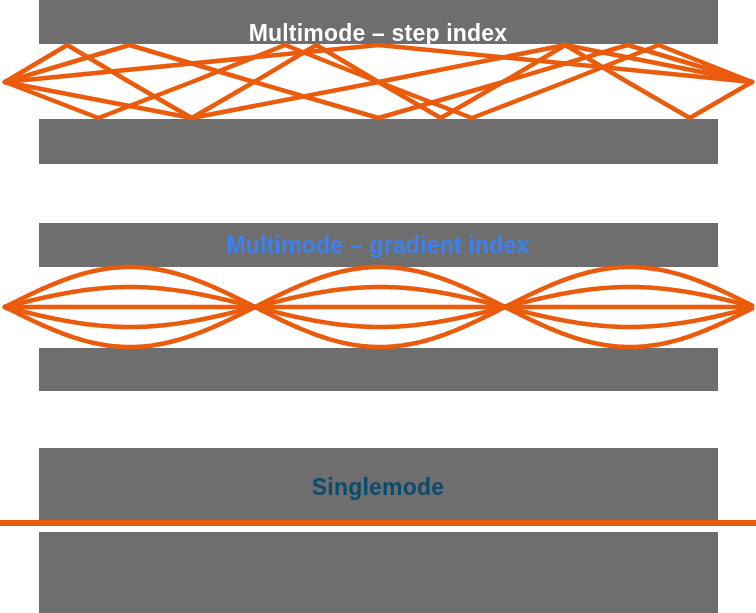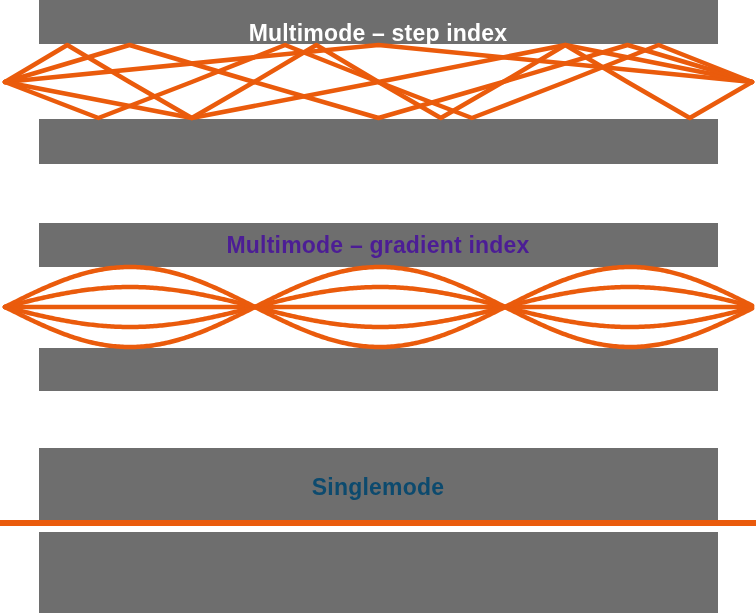--- a/index.html
+++ b/index.html
@@ -61,21 +61,21 @@
         <path d="M 5 82 L 191.8 118.0 L 378.5 82 L 565.3 45.0 L 752.0 82" fill="none" stroke="#ea5b0c" stroke-width="4.5" stroke-linecap="round" stroke-linejoin="round"></path>
         <path d="M 5 82 L 129.5 45.0 L 254.0 82 L 378.5 118.0 L 503.0 82 L 627.5 45.0 L 752.0 82" fill="none" stroke="#ea5b0c" stroke-width="4.5" stroke-linecap="round" stroke-linejoin="round"></path>
         <path d="M 5 82 L 98.4 118.0 L 191.8 82 L 285.1 45.0 L 378.5 82 L 471.9 118.0 L 565.3 82 L 658.6 45.0 L 752.0 82" fill="none" stroke="#ea5b0c" stroke-width="4.5" stroke-linecap="round" stroke-linejoin="round"></path>
         <path d="M 5 82 L 67.3 45.0 L 129.5 82 L 191.8 118.0 L 254.0 82 L 316.3 45.0 L 378.5 82 L 440.8 118.0 L 503.0 82 L 565.3 45.0 L 627.5 82 L 689.8 118.0 L 752.0 82" fill="none" stroke="#ea5b0c" stroke-width="4.5" stroke-linecap="round" stroke-linejoin="round"></path>
       </svg>
   </div>
 
   <div class="fiber-section" id="sec-1">
     <div class="cladding-bar" style="left: 39px; top: 223px; width: 679px; height: 44px; background: rgb(110, 110, 110);"></div>
     <div class="cladding-bar" style="left: 39px; top: 348px; width: 679px; height: 43px; background: rgb(110, 110, 110);"></div>
-    <div class="section-label" style="top: 234px; color: #4c1d95;">Multimode – gradient index</div>
+    <div class="section-label" style="top: 234px; color: #3b82f6;">Multimode – gradient index</div>
     <svg class="ray-svg" width="756" height="613">
         <path d="M 5 307 L 752 307" fill="none" stroke="#ea5b0c" stroke-width="4.5" stroke-linecap="round" stroke-linejoin="round"></path>
         <path d="M 5.00 307.00 L 6.87 307.47 L 8.73 307.94 L 10.60 308.41 L 12.47 308.87 L 14.34 309.34 L 16.20 309.81 L 18.07 310.27 L 19.94 310.73 L 21.81 311.19 L 23.68 311.65 L 25.54 312.11 L 27.41 312.56 L 29.28 313.01 L 31.15 313.45 L 33.01 313.90 L 34.88 314.33 L 36.75 314.77 L 38.62 315.20 L 40.48 315.63 L 42.35 316.05 L 44.22 316.46 L 46.09 316.87 L 47.95 317.28 L 49.82 317.68 L 51.69 318.07 L 53.55 318.46 L 55.42 318.84 L 57.29 319.22 L 59.16 319.58 L 61.02 319.95 L 62.89 320.30 L 64.76 320.65 L 66.63 320.99 L 68.50 321.32 L 70.36 321.64 L 72.23 321.96 L 74.10 322.26 L 75.97 322.56 L 77.83 322.85 L 79.70 323.14 L 81.57 323.41 L 83.44 323.67 L 85.30 323.93 L 87.17 324.17 L 89.04 324.41 L 90.91 324.63 L 92.77 324.85 L 94.64 325.06 L 96.51 325.25 L 98.38 325.44 L 100.24 325.62 L 102.11 325.78 L 103.98 325.94 L 105.85 326.09 L 107.71 326.22 L 109.58 326.35 L 111.45 326.46 L 113.31 326.56 L 115.18 326.65 L 117.05 326.74 L 118.92 326.81 L 120.78 326.87 L 122.65 326.91 L 124.52 326.95 L 126.39 326.98 L 128.25 327.00 L 130.12 327.00 L 131.99 326.99 L 133.86 326.98 L 135.72 326.95 L 137.59 326.91 L 139.46 326.86 L 141.33 326.80 L 143.19 326.73 L 145.06 326.64 L 146.93 326.55 L 148.80 326.44 L 150.66 326.33 L 152.53 326.20 L 154.40 326.07 L 156.27 325.92 L 158.13 325.76 L 160.00 325.60 L 161.87 325.42 L 163.74 325.23 L 165.60 325.03 L 167.47 324.82 L 169.34 324.61 L 171.21 324.38 L 173.08 324.14 L 174.94 323.89 L 176.81 323.64 L 178.68 323.37 L 180.54 323.10 L 182.41 322.82 L 184.28 322.52 L 186.15 322.22 L 188.01 321.92 L 189.88 321.60 L 191.75 321.27 L 193.62 320.94 L 195.49 320.60 L 197.35 320.25 L 199.22 319.90 L 201.09 319.54 L 202.96 319.17 L 204.82 318.79 L 206.69 318.41 L 208.56 318.02 L 210.43 317.63 L 212.29 317.23 L 214.16 316.82 L 216.03 316.41 L 217.89 315.99 L 219.76 315.57 L 221.63 315.14 L 223.50 314.71 L 225.36 314.28 L 227.23 313.84 L 229.10 313.40 L 230.97 312.95 L 232.84 312.50 L 234.70 312.05 L 236.57 311.59 L 238.44 311.13 L 240.31 310.67 L 242.17 310.21 L 244.04 309.75 L 245.91 309.28 L 247.78 308.81 L 249.64 308.35 L 251.51 307.88 L 253.38 307.41 L 255.25 306.94 L 257.11 306.47 L 258.98 306.00 L 260.85 305.53 L 262.71 305.06 L 264.58 304.60 L 266.45 304.13 L 268.32 303.67 L 270.19 303.21 L 272.05 302.75 L 273.92 302.29 L 275.79 301.83 L 277.65 301.38 L 279.52 300.93 L 281.39 300.49 L 283.26 300.05 L 285.13 299.61 L 286.99 299.17 L 288.86 298.74 L 290.73 298.32 L 292.60 297.90 L 294.46 297.48 L 296.33 297.07 L 298.20 296.67 L 300.06 296.27 L 301.93 295.88 L 303.80 295.49 L 305.67 295.11 L 307.54 294.73 L 309.40 294.37 L 311.27 294.01 L 313.14 293.65 L 315.00 293.31 L 316.87 292.97 L 318.74 292.64 L 320.61 292.32 L 322.47 292.00 L 324.34 291.70 L 326.21 291.40 L 328.08 291.11 L 329.94 290.83 L 331.81 290.56 L 333.68 290.29 L 335.55 290.04 L 337.42 289.80 L 339.28 289.56 L 341.15 289.34 L 343.02 289.12 L 344.88 288.92 L 346.75 288.72 L 348.62 288.53 L 350.49 288.36 L 352.36 288.19 L 354.22 288.04 L 356.09 287.90 L 357.96 287.76 L 359.82 287.64 L 361.69 287.53 L 363.56 287.43 L 365.43 287.33 L 367.30 287.25 L 369.16 287.19 L 371.03 287.13 L 372.90 287.08 L 374.76 287.04 L 376.63 287.02 L 378.50 287.00 L 380.37 287.00 L 382.24 287.01 L 384.10 287.03 L 385.97 287.06 L 387.84 287.10 L 389.70 287.15 L 391.57 287.21 L 393.44 287.28 L 395.31 287.37 L 397.18 287.46 L 399.04 287.57 L 400.91 287.69 L 402.78 287.81 L 404.65 287.95 L 406.51 288.10 L 408.38 288.26 L 410.25 288.43 L 412.12 288.61 L 413.98 288.80 L 415.85 289.00 L 417.72 289.20 L 419.59 289.42 L 421.45 289.65 L 423.32 289.89 L 425.19 290.14 L 427.05 290.40 L 428.92 290.66 L 430.79 290.94 L 432.66 291.22 L 434.52 291.51 L 436.39 291.82 L 438.26 292.12 L 440.13 292.44 L 441.99 292.77 L 443.86 293.10 L 445.73 293.44 L 447.60 293.79 L 449.46 294.15 L 451.33 294.51 L 453.20 294.88 L 455.07 295.26 L 456.94 295.64 L 458.80 296.03 L 460.67 296.43 L 462.54 296.83 L 464.40 297.23 L 466.27 297.65 L 468.14 298.06 L 470.01 298.49 L 471.88 298.91 L 473.74 299.34 L 475.61 299.78 L 477.48 300.22 L 479.35 300.66 L 481.21 301.11 L 483.08 301.56 L 484.95 302.01 L 486.81 302.47 L 488.68 302.93 L 490.55 303.39 L 492.42 303.85 L 494.29 304.32 L 496.15 304.78 L 498.02 305.25 L 499.89 305.72 L 501.76 306.18 L 503.62 306.65 L 505.49 307.12 L 507.36 307.59 L 509.23 308.06 L 511.09 308.53 L 512.96 309.00 L 514.83 309.46 L 516.70 309.93 L 518.56 310.39 L 520.43 310.85 L 522.30 311.31 L 524.16 311.77 L 526.03 312.22 L 527.90 312.68 L 529.77 313.12 L 531.63 313.57 L 533.50 314.01 L 535.37 314.45 L 537.24 314.88 L 539.11 315.31 L 540.97 315.74 L 542.84 316.16 L 544.71 316.57 L 546.57 316.98 L 548.44 317.38 L 550.31 317.78 L 552.18 318.17 L 554.04 318.56 L 555.91 318.94 L 557.78 319.31 L 559.65 319.68 L 561.51 320.04 L 563.38 320.39 L 565.25 320.74 L 567.12 321.07 L 568.99 321.40 L 570.85 321.73 L 572.72 322.04 L 574.59 322.34 L 576.46 322.64 L 578.32 322.93 L 580.19 323.21 L 582.06 323.48 L 583.93 323.74 L 585.79 323.99 L 587.66 324.24 L 589.53 324.47 L 591.39 324.69 L 593.26 324.91 L 595.13 325.11 L 597.00 325.30 L 598.87 325.49 L 600.73 325.66 L 602.60 325.83 L 604.47 325.98 L 606.34 326.12 L 608.20 326.25 L 610.07 326.38 L 611.94 326.49 L 613.80 326.59 L 615.67 326.68 L 617.54 326.76 L 619.41 326.82 L 621.27 326.88 L 623.14 326.93 L 625.01 326.96 L 626.88 326.98 L 628.75 327.00 L 630.61 327.00 L 632.48 326.99 L 634.35 326.97 L 636.22 326.94 L 638.08 326.90 L 639.95 326.84 L 641.82 326.78 L 643.68 326.70 L 645.55 326.62 L 647.42 326.52 L 649.29 326.42 L 651.15 326.30 L 653.02 326.17 L 654.89 326.03 L 656.76 325.88 L 658.63 325.72 L 660.49 325.55 L 662.36 325.37 L 664.23 325.18 L 666.10 324.98 L 667.96 324.77 L 669.83 324.55 L 671.70 324.32 L 673.57 324.08 L 675.43 323.83 L 677.30 323.57 L 679.17 323.30 L 681.03 323.03 L 682.90 322.74 L 684.77 322.45 L 686.64 322.14 L 688.50 321.83 L 690.37 321.52 L 692.24 321.19 L 694.11 320.85 L 695.98 320.51 L 697.84 320.16 L 699.71 319.80 L 701.58 319.44 L 703.45 319.07 L 705.31 318.69 L 707.18 318.31 L 709.05 317.92 L 710.91 317.52 L 712.78 317.12 L 714.65 316.71 L 716.52 316.30 L 718.38 315.88 L 720.25 315.46 L 722.12 315.03 L 723.99 314.60 L 725.86 314.16 L 727.72 313.72 L 729.59 313.28 L 731.46 312.83 L 733.32 312.38 L 735.19 311.93 L 737.06 311.47 L 738.93 311.01 L 740.79 310.55 L 742.66 310.09 L 744.53 309.62 L 746.40 309.16 L 748.26 308.69 L 750.13 308.22 L 752.00 307.75" fill="none" stroke="#ea5b0c" stroke-width="4.5" stroke-linecap="round" stroke-linejoin="round"></path>
         <path d="M 5.00 307.00 L 6.87 306.53 L 8.73 306.06 L 10.60 305.59 L 12.47 305.13 L 14.34 304.66 L 16.20 304.19 L 18.07 303.73 L 19.94 303.27 L 21.81 302.81 L 23.68 302.35 L 25.54 301.89 L 27.41 301.44 L 29.28 300.99 L 31.15 300.55 L 33.01 300.10 L 34.88 299.67 L 36.75 299.23 L 38.62 298.80 L 40.48 298.37 L 42.35 297.95 L 44.22 297.54 L 46.09 297.13 L 47.95 296.72 L 49.82 296.32 L 51.69 295.93 L 53.55 295.54 L 55.42 295.16 L 57.29 294.78 L 59.16 294.42 L 61.02 294.05 L 62.89 293.70 L 64.76 293.35 L 66.63 293.01 L 68.50 292.68 L 70.36 292.36 L 72.23 292.04 L 74.10 291.74 L 75.97 291.44 L 77.83 291.15 L 79.70 290.86 L 81.57 290.59 L 83.44 290.33 L 85.30 290.07 L 87.17 289.83 L 89.04 289.59 L 90.91 289.37 L 92.77 289.15 L 94.64 288.94 L 96.51 288.75 L 98.38 288.56 L 100.24 288.38 L 102.11 288.22 L 103.98 288.06 L 105.85 287.91 L 107.71 287.78 L 109.58 287.65 L 111.45 287.54 L 113.31 287.44 L 115.18 287.35 L 117.05 287.26 L 118.92 287.19 L 120.78 287.13 L 122.65 287.09 L 124.52 287.05 L 126.39 287.02 L 128.25 287.00 L 130.12 287.00 L 131.99 287.01 L 133.86 287.02 L 135.72 287.05 L 137.59 287.09 L 139.46 287.14 L 141.33 287.20 L 143.19 287.27 L 145.06 287.36 L 146.93 287.45 L 148.80 287.56 L 150.66 287.67 L 152.53 287.80 L 154.40 287.93 L 156.27 288.08 L 158.13 288.24 L 160.00 288.40 L 161.87 288.58 L 163.74 288.77 L 165.60 288.97 L 167.47 289.18 L 169.34 289.39 L 171.21 289.62 L 173.08 289.86 L 174.94 290.11 L 176.81 290.36 L 178.68 290.63 L 180.54 290.90 L 182.41 291.18 L 184.28 291.48 L 186.15 291.78 L 188.01 292.08 L 189.88 292.40 L 191.75 292.73 L 193.62 293.06 L 195.49 293.40 L 197.35 293.75 L 199.22 294.10 L 201.09 294.46 L 202.96 294.83 L 204.82 295.21 L 206.69 295.59 L 208.56 295.98 L 210.43 296.37 L 212.29 296.77 L 214.16 297.18 L 216.03 297.59 L 217.89 298.01 L 219.76 298.43 L 221.63 298.86 L 223.50 299.29 L 225.36 299.72 L 227.23 300.16 L 229.10 300.60 L 230.97 301.05 L 232.84 301.50 L 234.70 301.95 L 236.57 302.41 L 238.44 302.87 L 240.31 303.33 L 242.17 303.79 L 244.04 304.25 L 245.91 304.72 L 247.78 305.19 L 249.64 305.65 L 251.51 306.12 L 253.38 306.59 L 255.25 307.06 L 257.11 307.53 L 258.98 308.00 L 260.85 308.47 L 262.71 308.94 L 264.58 309.40 L 266.45 309.87 L 268.32 310.33 L 270.19 310.79 L 272.05 311.25 L 273.92 311.71 L 275.79 312.17 L 277.65 312.62 L 279.52 313.07 L 281.39 313.51 L 283.26 313.95 L 285.13 314.39 L 286.99 314.83 L 288.86 315.26 L 290.73 315.68 L 292.60 316.10 L 294.46 316.52 L 296.33 316.93 L 298.20 317.33 L 300.06 317.73 L 301.93 318.12 L 303.80 318.51 L 305.67 318.89 L 307.54 319.27 L 309.40 319.63 L 311.27 319.99 L 313.14 320.35 L 315.00 320.69 L 316.87 321.03 L 318.74 321.36 L 320.61 321.68 L 322.47 322.00 L 324.34 322.30 L 326.21 322.60 L 328.08 322.89 L 329.94 323.17 L 331.81 323.44 L 333.68 323.71 L 335.55 323.96 L 337.42 324.20 L 339.28 324.44 L 341.15 324.66 L 343.02 324.88 L 344.88 325.08 L 346.75 325.28 L 348.62 325.47 L 350.49 325.64 L 352.36 325.81 L 354.22 325.96 L 356.09 326.10 L 357.96 326.24 L 359.82 326.36 L 361.69 326.47 L 363.56 326.57 L 365.43 326.67 L 367.30 326.75 L 369.16 326.81 L 371.03 326.87 L 372.90 326.92 L 374.76 326.96 L 376.63 326.98 L 378.50 327.00 L 380.37 327.00 L 382.24 326.99 L 384.10 326.97 L 385.97 326.94 L 387.84 326.90 L 389.70 326.85 L 391.57 326.79 L 393.44 326.72 L 395.31 326.63 L 397.18 326.54 L 399.04 326.43 L 400.91 326.31 L 402.78 326.19 L 404.65 326.05 L 406.51 325.90 L 408.38 325.74 L 410.25 325.57 L 412.12 325.39 L 413.98 325.20 L 415.85 325.00 L 417.72 324.80 L 419.59 324.58 L 421.45 324.35 L 423.32 324.11 L 425.19 323.86 L 427.05 323.60 L 428.92 323.34 L 430.79 323.06 L 432.66 322.78 L 434.52 322.49 L 436.39 322.18 L 438.26 321.88 L 440.13 321.56 L 441.99 321.23 L 443.86 320.90 L 445.73 320.56 L 447.60 320.21 L 449.46 319.85 L 451.33 319.49 L 453.20 319.12 L 455.07 318.74 L 456.94 318.36 L 458.80 317.97 L 460.67 317.57 L 462.54 317.17 L 464.40 316.77 L 466.27 316.35 L 468.14 315.94 L 470.01 315.51 L 471.88 315.09 L 473.74 314.66 L 475.61 314.22 L 477.48 313.78 L 479.35 313.34 L 481.21 312.89 L 483.08 312.44 L 484.95 311.99 L 486.81 311.53 L 488.68 311.07 L 490.55 310.61 L 492.42 310.15 L 494.29 309.68 L 496.15 309.22 L 498.02 308.75 L 499.89 308.28 L 501.76 307.82 L 503.62 307.35 L 505.49 306.88 L 507.36 306.41 L 509.23 305.94 L 511.09 305.47 L 512.96 305.00 L 514.83 304.54 L 516.70 304.07 L 518.56 303.61 L 520.43 303.15 L 522.30 302.69 L 524.16 302.23 L 526.03 301.78 L 527.90 301.32 L 529.77 300.88 L 531.63 300.43 L 533.50 299.99 L 535.37 299.55 L 537.24 299.12 L 539.11 298.69 L 540.97 298.26 L 542.84 297.84 L 544.71 297.43 L 546.57 297.02 L 548.44 296.62 L 550.31 296.22 L 552.18 295.83 L 554.04 295.44 L 555.91 295.06 L 557.78 294.69 L 559.65 294.32 L 561.51 293.96 L 563.38 293.61 L 565.25 293.26 L 567.12 292.93 L 568.99 292.60 L 570.85 292.27 L 572.72 291.96 L 574.59 291.66 L 576.46 291.36 L 578.32 291.07 L 580.19 290.79 L 582.06 290.52 L 583.93 290.26 L 585.79 290.01 L 587.66 289.76 L 589.53 289.53 L 591.39 289.31 L 593.26 289.09 L 595.13 288.89 L 597.00 288.70 L 598.87 288.51 L 600.73 288.34 L 602.60 288.17 L 604.47 288.02 L 606.34 287.88 L 608.20 287.75 L 610.07 287.62 L 611.94 287.51 L 613.80 287.41 L 615.67 287.32 L 617.54 287.24 L 619.41 287.18 L 621.27 287.12 L 623.14 287.07 L 625.01 287.04 L 626.88 287.02 L 628.75 287.00 L 630.61 287.00 L 632.48 287.01 L 634.35 287.03 L 636.22 287.06 L 638.08 287.10 L 639.95 287.16 L 641.82 287.22 L 643.68 287.30 L 645.55 287.38 L 647.42 287.48 L 649.29 287.58 L 651.15 287.70 L 653.02 287.83 L 654.89 287.97 L 656.76 288.12 L 658.63 288.28 L 660.49 288.45 L 662.36 288.63 L 664.23 288.82 L 666.10 289.02 L 667.96 289.23 L 669.83 289.45 L 671.70 289.68 L 673.57 289.92 L 675.43 290.17 L 677.30 290.43 L 679.17 290.70 L 681.03 290.97 L 682.90 291.26 L 684.77 291.55 L 686.64 291.86 L 688.50 292.17 L 690.37 292.48 L 692.24 292.81 L 694.11 293.15 L 695.98 293.49 L 697.84 293.84 L 699.71 294.20 L 701.58 294.56 L 703.45 294.93 L 705.31 295.31 L 707.18 295.69 L 709.05 296.08 L 710.91 296.48 L 712.78 296.88 L 714.65 297.29 L 716.52 297.70 L 718.38 298.12 L 720.25 298.54 L 722.12 298.97 L 723.99 299.40 L 725.86 299.84 L 727.72 300.28 L 729.59 300.72 L 731.46 301.17 L 733.32 301.62 L 735.19 302.07 L 737.06 302.53 L 738.93 302.99 L 740.79 303.45 L 742.66 303.91 L 744.53 304.38 L 746.40 304.84 L 748.26 305.31 L 750.13 305.78 L 752.00 306.25" fill="none" stroke="#ea5b0c" stroke-width="4.5" stroke-linecap="round" stroke-linejoin="round"></path>
         <path d="M 5.00 307.00 L 6.87 307.94 L 8.73 308.88 L 10.60 309.81 L 12.47 310.75 L 14.34 311.68 L 16.20 312.61 L 18.07 313.54 L 19.94 314.47 L 21.81 315.39 L 23.68 316.30 L 25.54 317.21 L 27.41 318.12 L 29.28 319.01 L 31.15 319.91 L 33.01 320.79 L 34.88 321.67 L 36.75 322.54 L 38.62 323.40 L 40.48 324.25 L 42.35 325.09 L 44.22 325.92 L 46.09 326.75 L 47.95 327.56 L 49.82 328.36 L 51.69 329.14 L 53.55 329.92 L 55.42 330.68 L 57.29 331.43 L 59.16 332.17 L 61.02 332.89 L 62.89 333.60 L 64.76 334.29 L 66.63 334.97 L 68.50 335.64 L 70.36 336.28 L 72.23 336.91 L 74.10 337.53 L 75.97 338.13 L 77.83 338.71 L 79.70 339.27 L 81.57 339.82 L 83.44 340.35 L 85.30 340.85 L 87.17 341.34 L 89.04 341.82 L 90.91 342.27 L 92.77 342.70 L 94.64 343.12 L 96.51 343.51 L 98.38 343.88 L 100.24 344.24 L 102.11 344.57 L 103.98 344.88 L 105.85 345.17 L 107.71 345.44 L 109.58 345.69 L 111.45 345.92 L 113.31 346.12 L 115.18 346.31 L 117.05 346.47 L 118.92 346.61 L 120.78 346.73 L 122.65 346.83 L 124.52 346.91 L 126.39 346.96 L 128.25 346.99 L 130.12 347.00 L 131.99 346.99 L 133.86 346.95 L 135.72 346.90 L 137.59 346.82 L 139.46 346.72 L 141.33 346.60 L 143.19 346.45 L 145.06 346.29 L 146.93 346.10 L 148.80 345.89 L 150.66 345.66 L 152.53 345.41 L 154.40 345.13 L 156.27 344.84 L 158.13 344.53 L 160.00 344.19 L 161.87 343.83 L 163.74 343.46 L 165.60 343.06 L 167.47 342.65 L 169.34 342.21 L 171.21 341.76 L 173.08 341.28 L 174.94 340.79 L 176.81 340.28 L 178.68 339.75 L 180.54 339.20 L 182.41 338.63 L 184.28 338.05 L 186.15 337.45 L 188.01 336.83 L 189.88 336.20 L 191.75 335.55 L 193.62 334.88 L 195.49 334.20 L 197.35 333.51 L 199.22 332.80 L 201.09 332.07 L 202.96 331.34 L 204.82 330.58 L 206.69 329.82 L 208.56 329.04 L 210.43 328.25 L 212.29 327.45 L 214.16 326.64 L 216.03 325.82 L 217.89 324.98 L 219.76 324.14 L 221.63 323.29 L 223.50 322.42 L 225.36 321.55 L 227.23 320.68 L 229.10 319.79 L 230.97 318.90 L 232.84 318.00 L 234.70 317.09 L 236.57 316.18 L 238.44 315.27 L 240.31 314.34 L 242.17 313.42 L 244.04 312.49 L 245.91 311.56 L 247.78 310.63 L 249.64 309.69 L 251.51 308.75 L 253.38 307.82 L 255.25 306.88 L 257.11 305.94 L 258.98 305.00 L 260.85 304.06 L 262.71 303.13 L 264.58 302.19 L 266.45 301.26 L 268.32 300.34 L 270.19 299.41 L 272.05 298.49 L 273.92 297.58 L 275.79 296.67 L 277.65 295.77 L 279.52 294.87 L 281.39 293.98 L 283.26 293.09 L 285.13 292.22 L 286.99 291.35 L 288.86 290.49 L 290.73 289.64 L 292.60 288.80 L 294.46 287.97 L 296.33 287.15 L 298.20 286.34 L 300.06 285.54 L 301.93 284.75 L 303.80 283.98 L 305.67 283.22 L 307.54 282.47 L 309.40 281.74 L 311.27 281.01 L 313.14 280.31 L 315.00 279.62 L 316.87 278.94 L 318.74 278.28 L 320.61 277.63 L 322.47 277.00 L 324.34 276.39 L 326.21 275.80 L 328.08 275.22 L 329.94 274.66 L 331.81 274.11 L 333.68 273.59 L 335.55 273.08 L 337.42 272.59 L 339.28 272.12 L 341.15 271.67 L 343.02 271.24 L 344.88 270.83 L 346.75 270.44 L 348.62 270.07 L 350.49 269.72 L 352.36 269.39 L 354.22 269.08 L 356.09 268.79 L 357.96 268.52 L 359.82 268.28 L 361.69 268.05 L 363.56 267.85 L 365.43 267.67 L 367.30 267.51 L 369.16 267.37 L 371.03 267.25 L 372.90 267.16 L 374.76 267.09 L 376.63 267.04 L 378.50 267.01 L 380.37 267.00 L 382.24 267.02 L 384.10 267.05 L 385.97 267.11 L 387.84 267.19 L 389.70 267.30 L 391.57 267.42 L 393.44 267.57 L 395.31 267.74 L 397.18 267.93 L 399.04 268.14 L 400.91 268.37 L 402.78 268.63 L 404.65 268.90 L 406.51 269.20 L 408.38 269.52 L 410.25 269.85 L 412.12 270.21 L 413.98 270.59 L 415.85 270.99 L 417.72 271.41 L 419.59 271.85 L 421.45 272.31 L 423.32 272.78 L 425.19 273.28 L 427.05 273.79 L 428.92 274.32 L 430.79 274.87 L 432.66 275.44 L 434.52 276.03 L 436.39 276.63 L 438.26 277.25 L 440.13 277.89 L 441.99 278.54 L 443.86 279.20 L 445.73 279.89 L 447.60 280.58 L 449.46 281.30 L 451.33 282.02 L 453.20 282.76 L 455.07 283.52 L 456.94 284.28 L 458.80 285.06 L 460.67 285.85 L 462.54 286.65 L 464.40 287.47 L 466.27 288.29 L 468.14 289.13 L 470.01 289.97 L 471.88 290.83 L 473.74 291.69 L 475.61 292.56 L 477.48 293.44 L 479.35 294.33 L 481.21 295.22 L 483.08 296.12 L 484.95 297.03 L 486.81 297.94 L 488.68 298.86 L 490.55 299.78 L 492.42 300.70 L 494.29 301.63 L 496.15 302.56 L 498.02 303.50 L 499.89 304.43 L 501.76 305.37 L 503.62 306.31 L 505.49 307.25 L 507.36 308.18 L 509.23 309.12 L 511.09 310.06 L 512.96 310.99 L 514.83 311.93 L 516.70 312.86 L 518.56 313.78 L 520.43 314.71 L 522.30 315.63 L 524.16 316.54 L 526.03 317.45 L 527.90 318.35 L 529.77 319.25 L 531.63 320.14 L 533.50 321.02 L 535.37 321.90 L 537.24 322.76 L 539.11 323.62 L 540.97 324.47 L 542.84 325.31 L 544.71 326.14 L 546.57 326.96 L 548.44 327.77 L 550.31 328.56 L 552.18 329.35 L 554.04 330.12 L 555.91 330.88 L 557.78 331.63 L 559.65 332.36 L 561.51 333.08 L 563.38 333.78 L 565.25 334.47 L 567.12 335.15 L 568.99 335.81 L 570.85 336.45 L 572.72 337.08 L 574.59 337.69 L 576.46 338.28 L 578.32 338.86 L 580.19 339.42 L 582.06 339.96 L 583.93 340.48 L 585.79 340.98 L 587.66 341.47 L 589.53 341.94 L 591.39 342.38 L 593.26 342.81 L 595.13 343.22 L 597.00 343.61 L 598.87 343.98 L 600.73 344.33 L 602.60 344.65 L 604.47 344.96 L 606.34 345.24 L 608.20 345.51 L 610.07 345.75 L 611.94 345.97 L 613.80 346.17 L 615.67 346.35 L 617.54 346.51 L 619.41 346.65 L 621.27 346.76 L 623.14 346.85 L 625.01 346.92 L 626.88 346.97 L 628.75 347.00 L 630.61 347.00 L 632.48 346.98 L 634.35 346.94 L 636.22 346.88 L 638.08 346.79 L 639.95 346.69 L 641.82 346.56 L 643.68 346.41 L 645.55 346.24 L 647.42 346.05 L 649.29 345.83 L 651.15 345.59 L 653.02 345.34 L 654.89 345.06 L 656.76 344.76 L 658.63 344.44 L 660.49 344.10 L 662.36 343.74 L 664.23 343.36 L 666.10 342.96 L 667.96 342.53 L 669.83 342.09 L 671.70 341.63 L 673.57 341.15 L 675.43 340.66 L 677.30 340.14 L 679.17 339.60 L 681.03 339.05 L 682.90 338.48 L 684.77 337.89 L 686.64 337.29 L 688.50 336.67 L 690.37 336.03 L 692.24 335.38 L 694.11 334.71 L 695.98 334.02 L 697.84 333.32 L 699.71 332.61 L 701.58 331.88 L 703.45 331.14 L 705.31 330.38 L 707.18 329.62 L 709.05 328.84 L 710.91 328.04 L 712.78 327.24 L 714.65 326.42 L 716.52 325.60 L 718.38 324.76 L 720.25 323.92 L 722.12 323.06 L 723.99 322.20 L 725.86 321.32 L 727.72 320.44 L 729.59 319.56 L 731.46 318.66 L 733.32 317.76 L 735.19 316.85 L 737.06 315.94 L 738.93 315.02 L 740.79 314.10 L 742.66 313.18 L 744.53 312.25 L 746.40 311.32 L 748.26 310.38 L 750.13 309.45 L 752.00 308.51" fill="none" stroke="#ea5b0c" stroke-width="4.5" stroke-linecap="round" stroke-linejoin="round"></path>
         <path d="M 5.00 307.00 L 6.87 306.06 L 8.73 305.12 L 10.60 304.19 L 12.47 303.25 L 14.34 302.32 L 16.20 301.39 L 18.07 300.46 L 19.94 299.53 L 21.81 298.61 L 23.68 297.70 L 25.54 296.79 L 27.41 295.88 L 29.28 294.99 L 31.15 294.09 L 33.01 293.21 L 34.88 292.33 L 36.75 291.46 L 38.62 290.60 L 40.48 289.75 L 42.35 288.91 L 44.22 288.08 L 46.09 287.25 L 47.95 286.44 L 49.82 285.64 L 51.69 284.86 L 53.55 284.08 L 55.42 283.32 L 57.29 282.57 L 59.16 281.83 L 61.02 281.11 L 62.89 280.40 L 64.76 279.71 L 66.63 279.03 L 68.50 278.36 L 70.36 277.72 L 72.23 277.09 L 74.10 276.47 L 75.97 275.87 L 77.83 275.29 L 79.70 274.73 L 81.57 274.18 L 83.44 273.65 L 85.30 273.15 L 87.17 272.66 L 89.04 272.18 L 90.91 271.73 L 92.77 271.30 L 94.64 270.88 L 96.51 270.49 L 98.38 270.12 L 100.24 269.76 L 102.11 269.43 L 103.98 269.12 L 105.85 268.83 L 107.71 268.56 L 109.58 268.31 L 111.45 268.08 L 113.31 267.88 L 115.18 267.69 L 117.05 267.53 L 118.92 267.39 L 120.78 267.27 L 122.65 267.17 L 124.52 267.09 L 126.39 267.04 L 128.25 267.01 L 130.12 267.00 L 131.99 267.01 L 133.86 267.05 L 135.72 267.10 L 137.59 267.18 L 139.46 267.28 L 141.33 267.40 L 143.19 267.55 L 145.06 267.71 L 146.93 267.90 L 148.80 268.11 L 150.66 268.34 L 152.53 268.59 L 154.40 268.87 L 156.27 269.16 L 158.13 269.47 L 160.00 269.81 L 161.87 270.17 L 163.74 270.54 L 165.60 270.94 L 167.47 271.35 L 169.34 271.79 L 171.21 272.24 L 173.08 272.72 L 174.94 273.21 L 176.81 273.72 L 178.68 274.25 L 180.54 274.80 L 182.41 275.37 L 184.28 275.95 L 186.15 276.55 L 188.01 277.17 L 189.88 277.80 L 191.75 278.45 L 193.62 279.12 L 195.49 279.80 L 197.35 280.49 L 199.22 281.20 L 201.09 281.93 L 202.96 282.66 L 204.82 283.42 L 206.69 284.18 L 208.56 284.96 L 210.43 285.75 L 212.29 286.55 L 214.16 287.36 L 216.03 288.18 L 217.89 289.02 L 219.76 289.86 L 221.63 290.71 L 223.50 291.58 L 225.36 292.45 L 227.23 293.32 L 229.10 294.21 L 230.97 295.10 L 232.84 296.00 L 234.70 296.91 L 236.57 297.82 L 238.44 298.73 L 240.31 299.66 L 242.17 300.58 L 244.04 301.51 L 245.91 302.44 L 247.78 303.37 L 249.64 304.31 L 251.51 305.25 L 253.38 306.18 L 255.25 307.12 L 257.11 308.06 L 258.98 309.00 L 260.85 309.94 L 262.71 310.87 L 264.58 311.81 L 266.45 312.74 L 268.32 313.66 L 270.19 314.59 L 272.05 315.51 L 273.92 316.42 L 275.79 317.33 L 277.65 318.23 L 279.52 319.13 L 281.39 320.02 L 283.26 320.91 L 285.13 321.78 L 286.99 322.65 L 288.86 323.51 L 290.73 324.36 L 292.60 325.20 L 294.46 326.03 L 296.33 326.85 L 298.20 327.66 L 300.06 328.46 L 301.93 329.25 L 303.80 330.02 L 305.67 330.78 L 307.54 331.53 L 309.40 332.26 L 311.27 332.99 L 313.14 333.69 L 315.00 334.38 L 316.87 335.06 L 318.74 335.72 L 320.61 336.37 L 322.47 337.00 L 324.34 337.61 L 326.21 338.20 L 328.08 338.78 L 329.94 339.34 L 331.81 339.89 L 333.68 340.41 L 335.55 340.92 L 337.42 341.41 L 339.28 341.88 L 341.15 342.33 L 343.02 342.76 L 344.88 343.17 L 346.75 343.56 L 348.62 343.93 L 350.49 344.28 L 352.36 344.61 L 354.22 344.92 L 356.09 345.21 L 357.96 345.48 L 359.82 345.72 L 361.69 345.95 L 363.56 346.15 L 365.43 346.33 L 367.30 346.49 L 369.16 346.63 L 371.03 346.75 L 372.90 346.84 L 374.76 346.91 L 376.63 346.96 L 378.50 346.99 L 380.37 347.00 L 382.24 346.98 L 384.10 346.95 L 385.97 346.89 L 387.84 346.81 L 389.70 346.70 L 391.57 346.58 L 393.44 346.43 L 395.31 346.26 L 397.18 346.07 L 399.04 345.86 L 400.91 345.63 L 402.78 345.37 L 404.65 345.10 L 406.51 344.80 L 408.38 344.48 L 410.25 344.15 L 412.12 343.79 L 413.98 343.41 L 415.85 343.01 L 417.72 342.59 L 419.59 342.15 L 421.45 341.69 L 423.32 341.22 L 425.19 340.72 L 427.05 340.21 L 428.92 339.68 L 430.79 339.13 L 432.66 338.56 L 434.52 337.97 L 436.39 337.37 L 438.26 336.75 L 440.13 336.11 L 441.99 335.46 L 443.86 334.80 L 445.73 334.11 L 447.60 333.42 L 449.46 332.70 L 451.33 331.98 L 453.20 331.24 L 455.07 330.48 L 456.94 329.72 L 458.80 328.94 L 460.67 328.15 L 462.54 327.35 L 464.40 326.53 L 466.27 325.71 L 468.14 324.87 L 470.01 324.03 L 471.88 323.17 L 473.74 322.31 L 475.61 321.44 L 477.48 320.56 L 479.35 319.67 L 481.21 318.78 L 483.08 317.88 L 484.95 316.97 L 486.81 316.06 L 488.68 315.14 L 490.55 314.22 L 492.42 313.30 L 494.29 312.37 L 496.15 311.44 L 498.02 310.50 L 499.89 309.57 L 501.76 308.63 L 503.62 307.69 L 505.49 306.75 L 507.36 305.82 L 509.23 304.88 L 511.09 303.94 L 512.96 303.01 L 514.83 302.07 L 516.70 301.14 L 518.56 300.22 L 520.43 299.29 L 522.30 298.37 L 524.16 297.46 L 526.03 296.55 L 527.90 295.65 L 529.77 294.75 L 531.63 293.86 L 533.50 292.98 L 535.37 292.10 L 537.24 291.24 L 539.11 290.38 L 540.97 289.53 L 542.84 288.69 L 544.71 287.86 L 546.57 287.04 L 548.44 286.23 L 550.31 285.44 L 552.18 284.65 L 554.04 283.88 L 555.91 283.12 L 557.78 282.37 L 559.65 281.64 L 561.51 280.92 L 563.38 280.22 L 565.25 279.53 L 567.12 278.85 L 568.99 278.19 L 570.85 277.55 L 572.72 276.92 L 574.59 276.31 L 576.46 275.72 L 578.32 275.14 L 580.19 274.58 L 582.06 274.04 L 583.93 273.52 L 585.79 273.02 L 587.66 272.53 L 589.53 272.06 L 591.39 271.62 L 593.26 271.19 L 595.13 270.78 L 597.00 270.39 L 598.87 270.02 L 600.73 269.67 L 602.60 269.35 L 604.47 269.04 L 606.34 268.76 L 608.20 268.49 L 610.07 268.25 L 611.94 268.03 L 613.80 267.83 L 615.67 267.65 L 617.54 267.49 L 619.41 267.35 L 621.27 267.24 L 623.14 267.15 L 625.01 267.08 L 626.88 267.03 L 628.75 267.00 L 630.61 267.00 L 632.48 267.02 L 634.35 267.06 L 636.22 267.12 L 638.08 267.21 L 639.95 267.31 L 641.82 267.44 L 643.68 267.59 L 645.55 267.76 L 647.42 267.95 L 649.29 268.17 L 651.15 268.41 L 653.02 268.66 L 654.89 268.94 L 656.76 269.24 L 658.63 269.56 L 660.49 269.90 L 662.36 270.26 L 664.23 270.64 L 666.10 271.04 L 667.96 271.47 L 669.83 271.91 L 671.70 272.37 L 673.57 272.85 L 675.43 273.34 L 677.30 273.86 L 679.17 274.40 L 681.03 274.95 L 682.90 275.52 L 684.77 276.11 L 686.64 276.71 L 688.50 277.33 L 690.37 277.97 L 692.24 278.62 L 694.11 279.29 L 695.98 279.98 L 697.84 280.68 L 699.71 281.39 L 701.58 282.12 L 703.45 282.86 L 705.31 283.62 L 707.18 284.38 L 709.05 285.16 L 710.91 285.96 L 712.78 286.76 L 714.65 287.58 L 716.52 288.40 L 718.38 289.24 L 720.25 290.08 L 722.12 290.94 L 723.99 291.80 L 725.86 292.68 L 727.72 293.56 L 729.59 294.44 L 731.46 295.34 L 733.32 296.24 L 735.19 297.15 L 737.06 298.06 L 738.93 298.98 L 740.79 299.90 L 742.66 300.82 L 744.53 301.75 L 746.40 302.68 L 748.26 303.62 L 750.13 304.55 L 752.00 305.49" fill="none" stroke="#ea5b0c" stroke-width="4.5" stroke-linecap="round" stroke-linejoin="round"></path>
       </svg>
   </div>
 
   <div class="fiber-section" id="sec-2">

